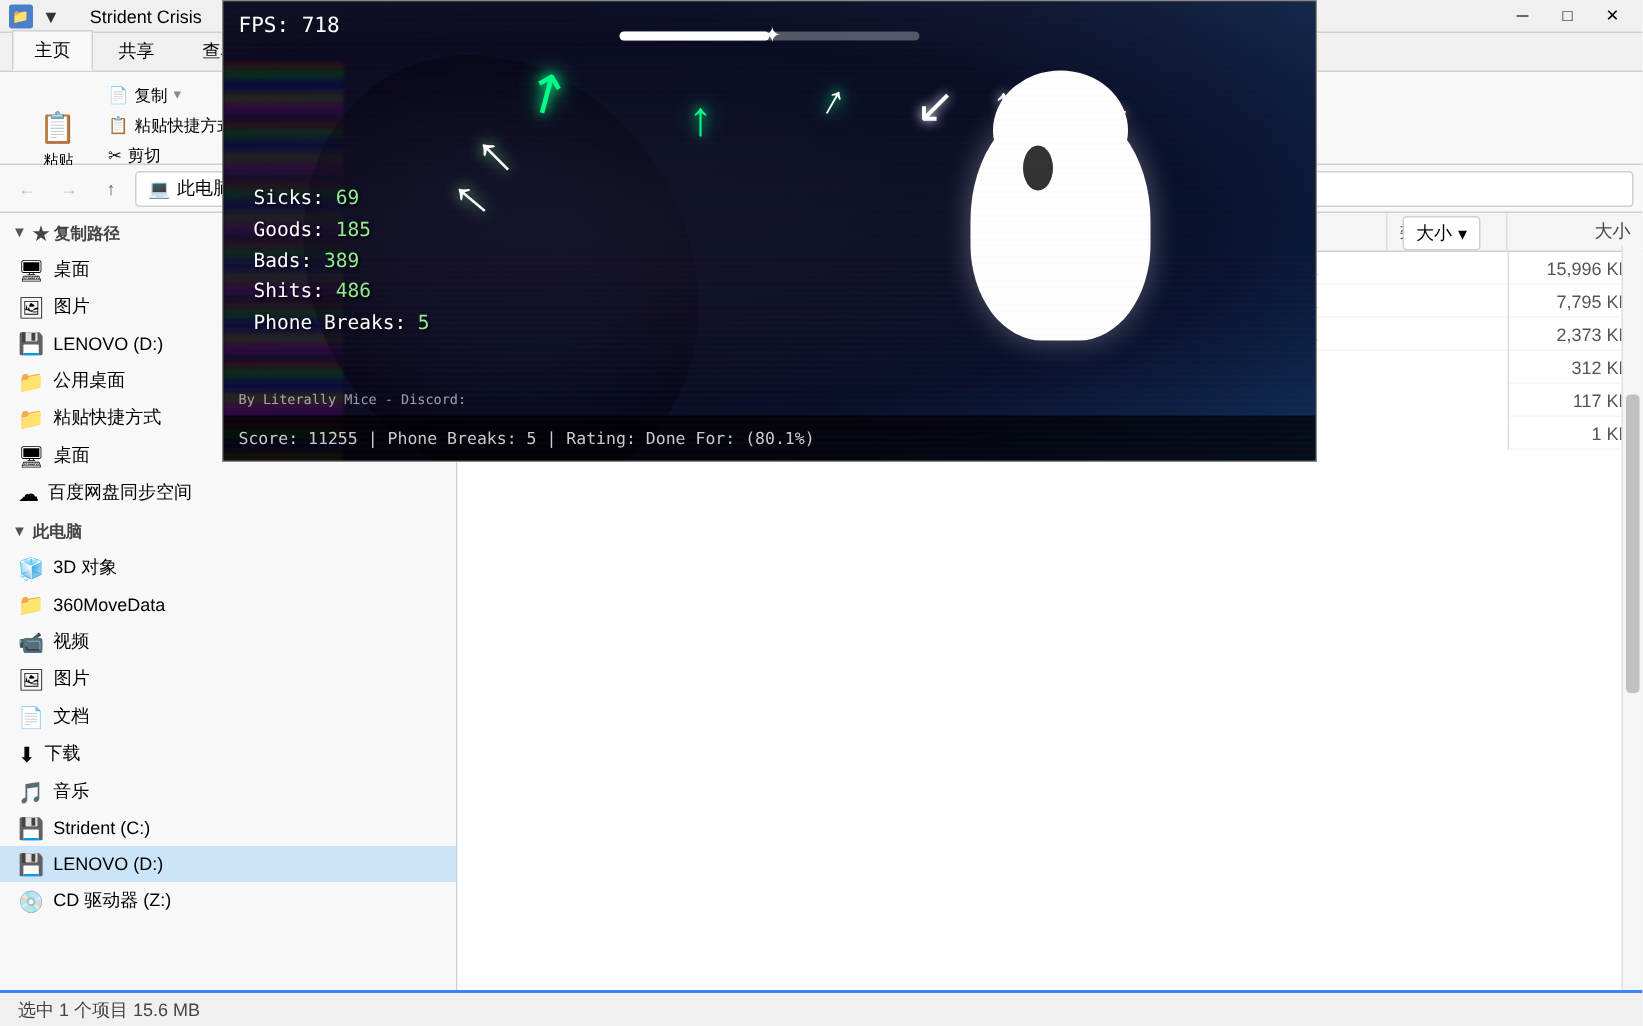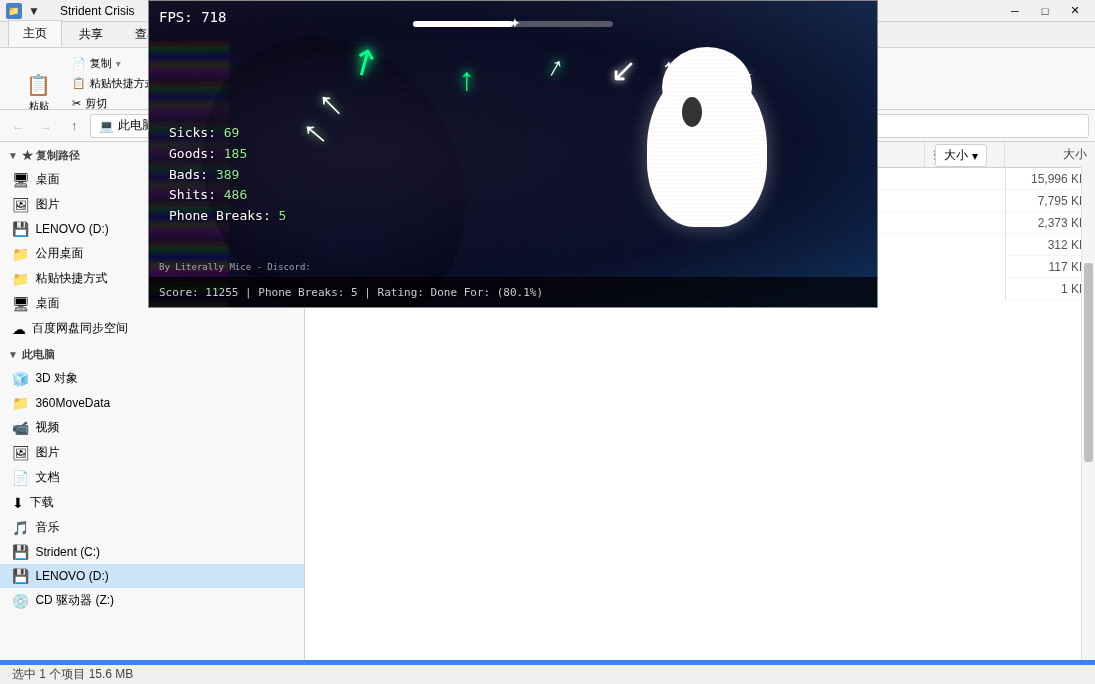--- a/index.html
+++ b/index.html
@@ -456,21 +456,21 @@
       display: inline-block;
       flex-shrink: 0;
     }
 
     
     .status-bar {
       position: absolute;
       bottom: 0; left: 0; right: 0;
       height: 24px;
       background: #f0f0f0;
-      border-top: 5px solid #3b82f6;
+      border-top: 2px solid #3b82f6;
       display: flex;
       align-items: center;
       padding: 0 12px;
       font-size: 12px;
       color: #444;
       gap: 16px;
     }
 
     
     .size-dropdown {

